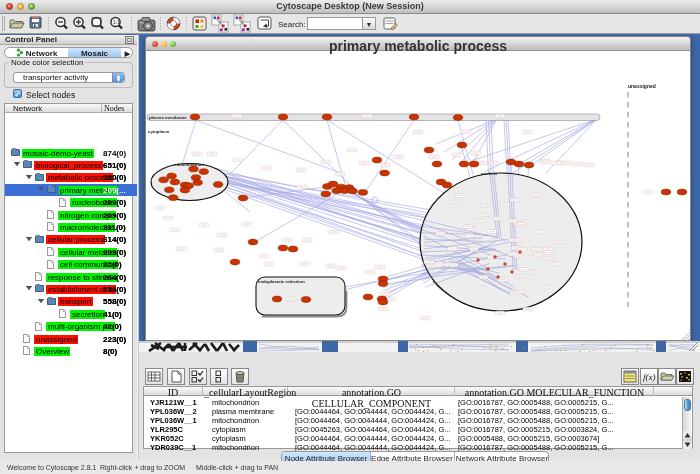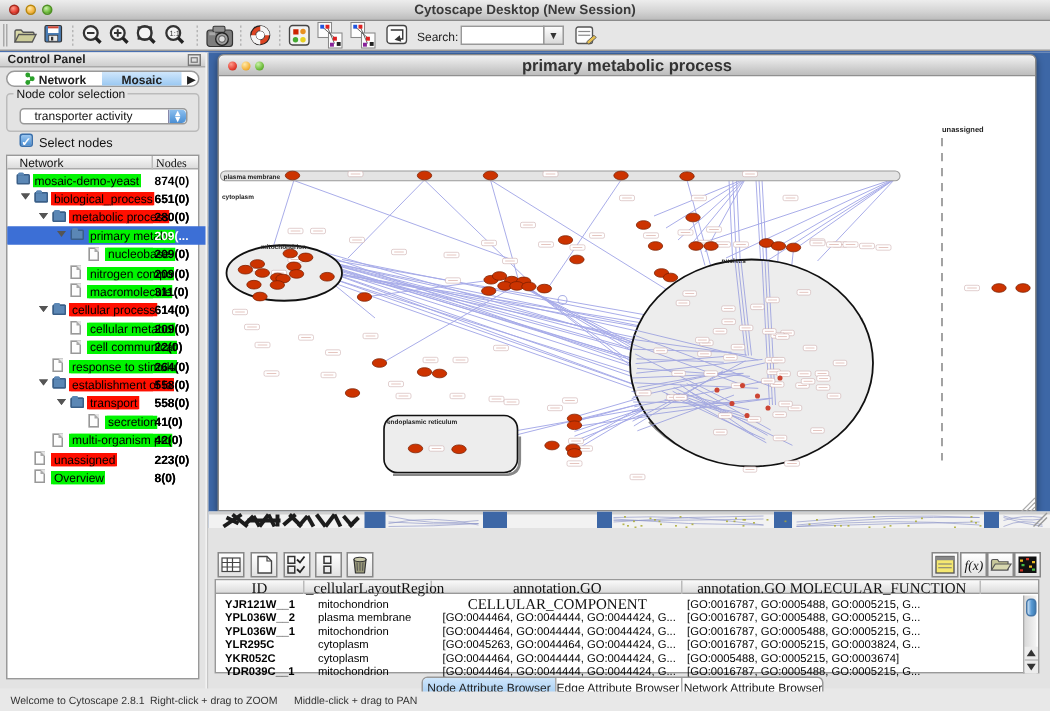--- a/index.html
+++ b/index.html
@@ -51,21 +51,21 @@
     color:#fff; font-size:8px; line-height:9px; text-align:center; font-weight:bold;}
   #chklbl { position:absolute; left:26px; top:55px; font-size:8.5px; color:#111; }
 
   
   #tree { position:absolute; left:4px; top:68px; width:129px; height:350px; background:#fff; border:1px solid #999; }
   #treehead { position:absolute; left:0; top:0; width:127px; height:9px;
      background:linear-gradient(#fafafa,#dcdcdc); border-bottom:1px solid #aaa; font-size:8px; color:#111; }
   #treehead .c1 { position:absolute; left:8px; top:0; }
   #treehead .c2 { position:absolute; left:99px; top:0;font-family:Liberation Serif, serif; }
   #treehead .div { position:absolute; left:96px; top:0; width:1px; height:9px; background:#bbb; }
-  .trow { position:absolute; left:0; width:134px; height:12px; font-size:8px; color:#000; white-space:nowrap; }
+  .trow { position:absolute; left:0; width:134px; height:12px; font-size:8px; color:#000; white-space:nowrap;margin-top:33px; }
   .trow .num { position:absolute; left:98px; top:1.5px; font-size:8px;font-weight:bold; }
   .trow.sel { background:#3c6fd6; }
   .trow.sel .num { color:#fff; }
   .lbl { display:inline-block; padding:0 1px; }
   .lgreen { background:#00f400; }
   .lred { background:#ff0f00;text-align:center; }
   .arrow { position:absolute; top:3px; width:0; height:0; border-left:3.5px solid transparent; border-right:3.5px solid transparent; border-top:4.5px solid #555; }
   .foldr { position:absolute; top:2px; width:9px; height:7px; background:#5b87b5; border:1px solid #3a5f88; border-radius:1px; }
   .foldr:before { content:""; position:absolute; left:0px; top:-2px; width:4px; height:2px; background:#5b87b5; border-radius:1px 1px 0 0;}
   .filei { position:absolute; top:1px; width:7px; height:9px; background:#fdfdfd; border:1px solid #999; }
@@ -75,21 +75,21 @@
   
   #vdiv { left:137px; top:35px; width:2px; height:424px; background:#f2f2f2; border-right:1px solid #c6c6c6;}
   #mdi { left:139px; top:35px; width:561px; height:317px; background:#3d67a6; }
 
   
   #iwin { position:absolute; left:6px; top:1px; width:546px; height:305px;
      background:#fff; border:1px solid #888; border-radius:4px 4px 0 0;
      box-shadow:0 2px 5px rgba(0,0,0,0.4); }
   #ititle { position:absolute; left:0; top:0; width:544px; height:14px;
      background:linear-gradient(#f2f2f2,#cccccc 70%,#bdbdbd); border-bottom:1px solid #909090; border-radius:4px 4px 0 0;}
-  #ititle .t { position:absolute; left:0; right:0; top:1px; text-align:center; font-size:11px; font-weight:bold; color:#333; }
+  #ititle .t { position:absolute; left:0; right:0; top:1px; text-align:center; font-size:14px; font-weight:bold; color:#333; }
   .ilight { position:absolute; top:3.5px; width:6px; height:6px; border-radius:50%; }
 
   
   #strip { position:absolute; left:0px; top:306px; width:561px; height:11px; background:#e8e8e8; }
 
   
   #dp { left:139px; top:352px; width:561px; height:107px; background:#e3e3e3; }
   #dphead { position:absolute; left:0; top:0; width:561px; height:11px;
     background:linear-gradient(#f0f0f0,#cfcfcf); border-bottom:1px solid #aaa;}
   #dphead .t { position:absolute; left:4px; top:0px; font-size:8px; font-weight:bold; color:#222;}

